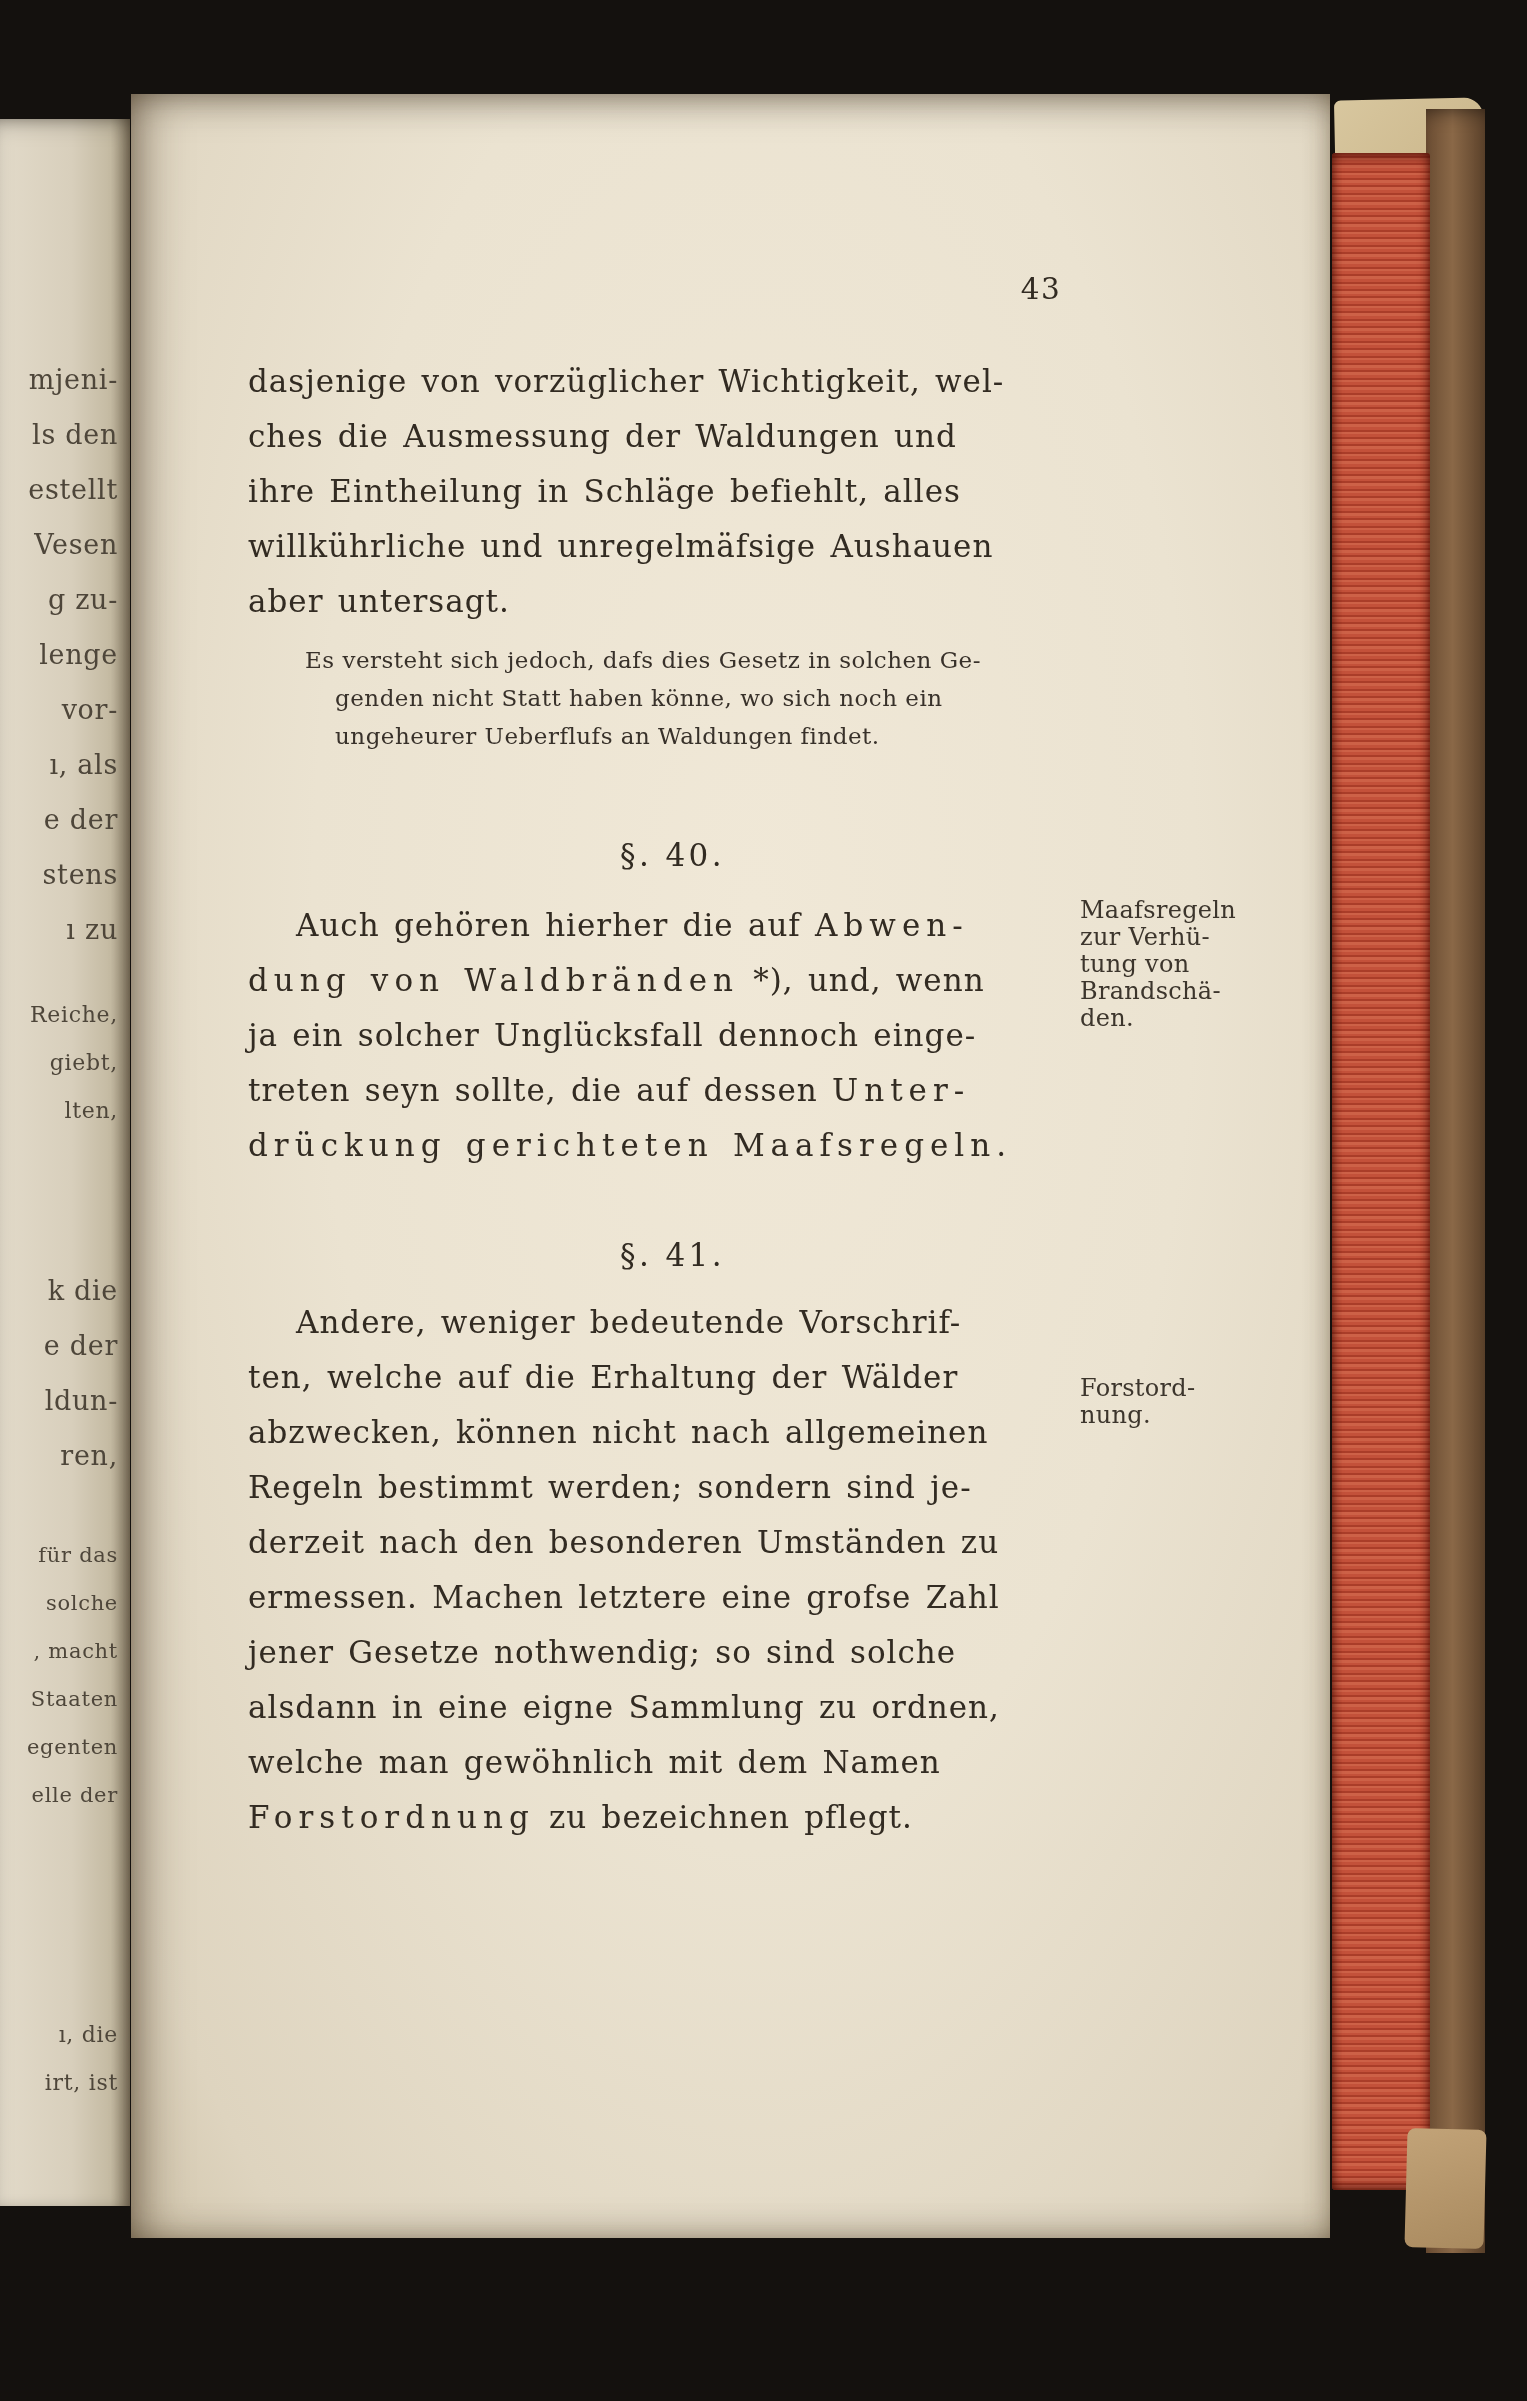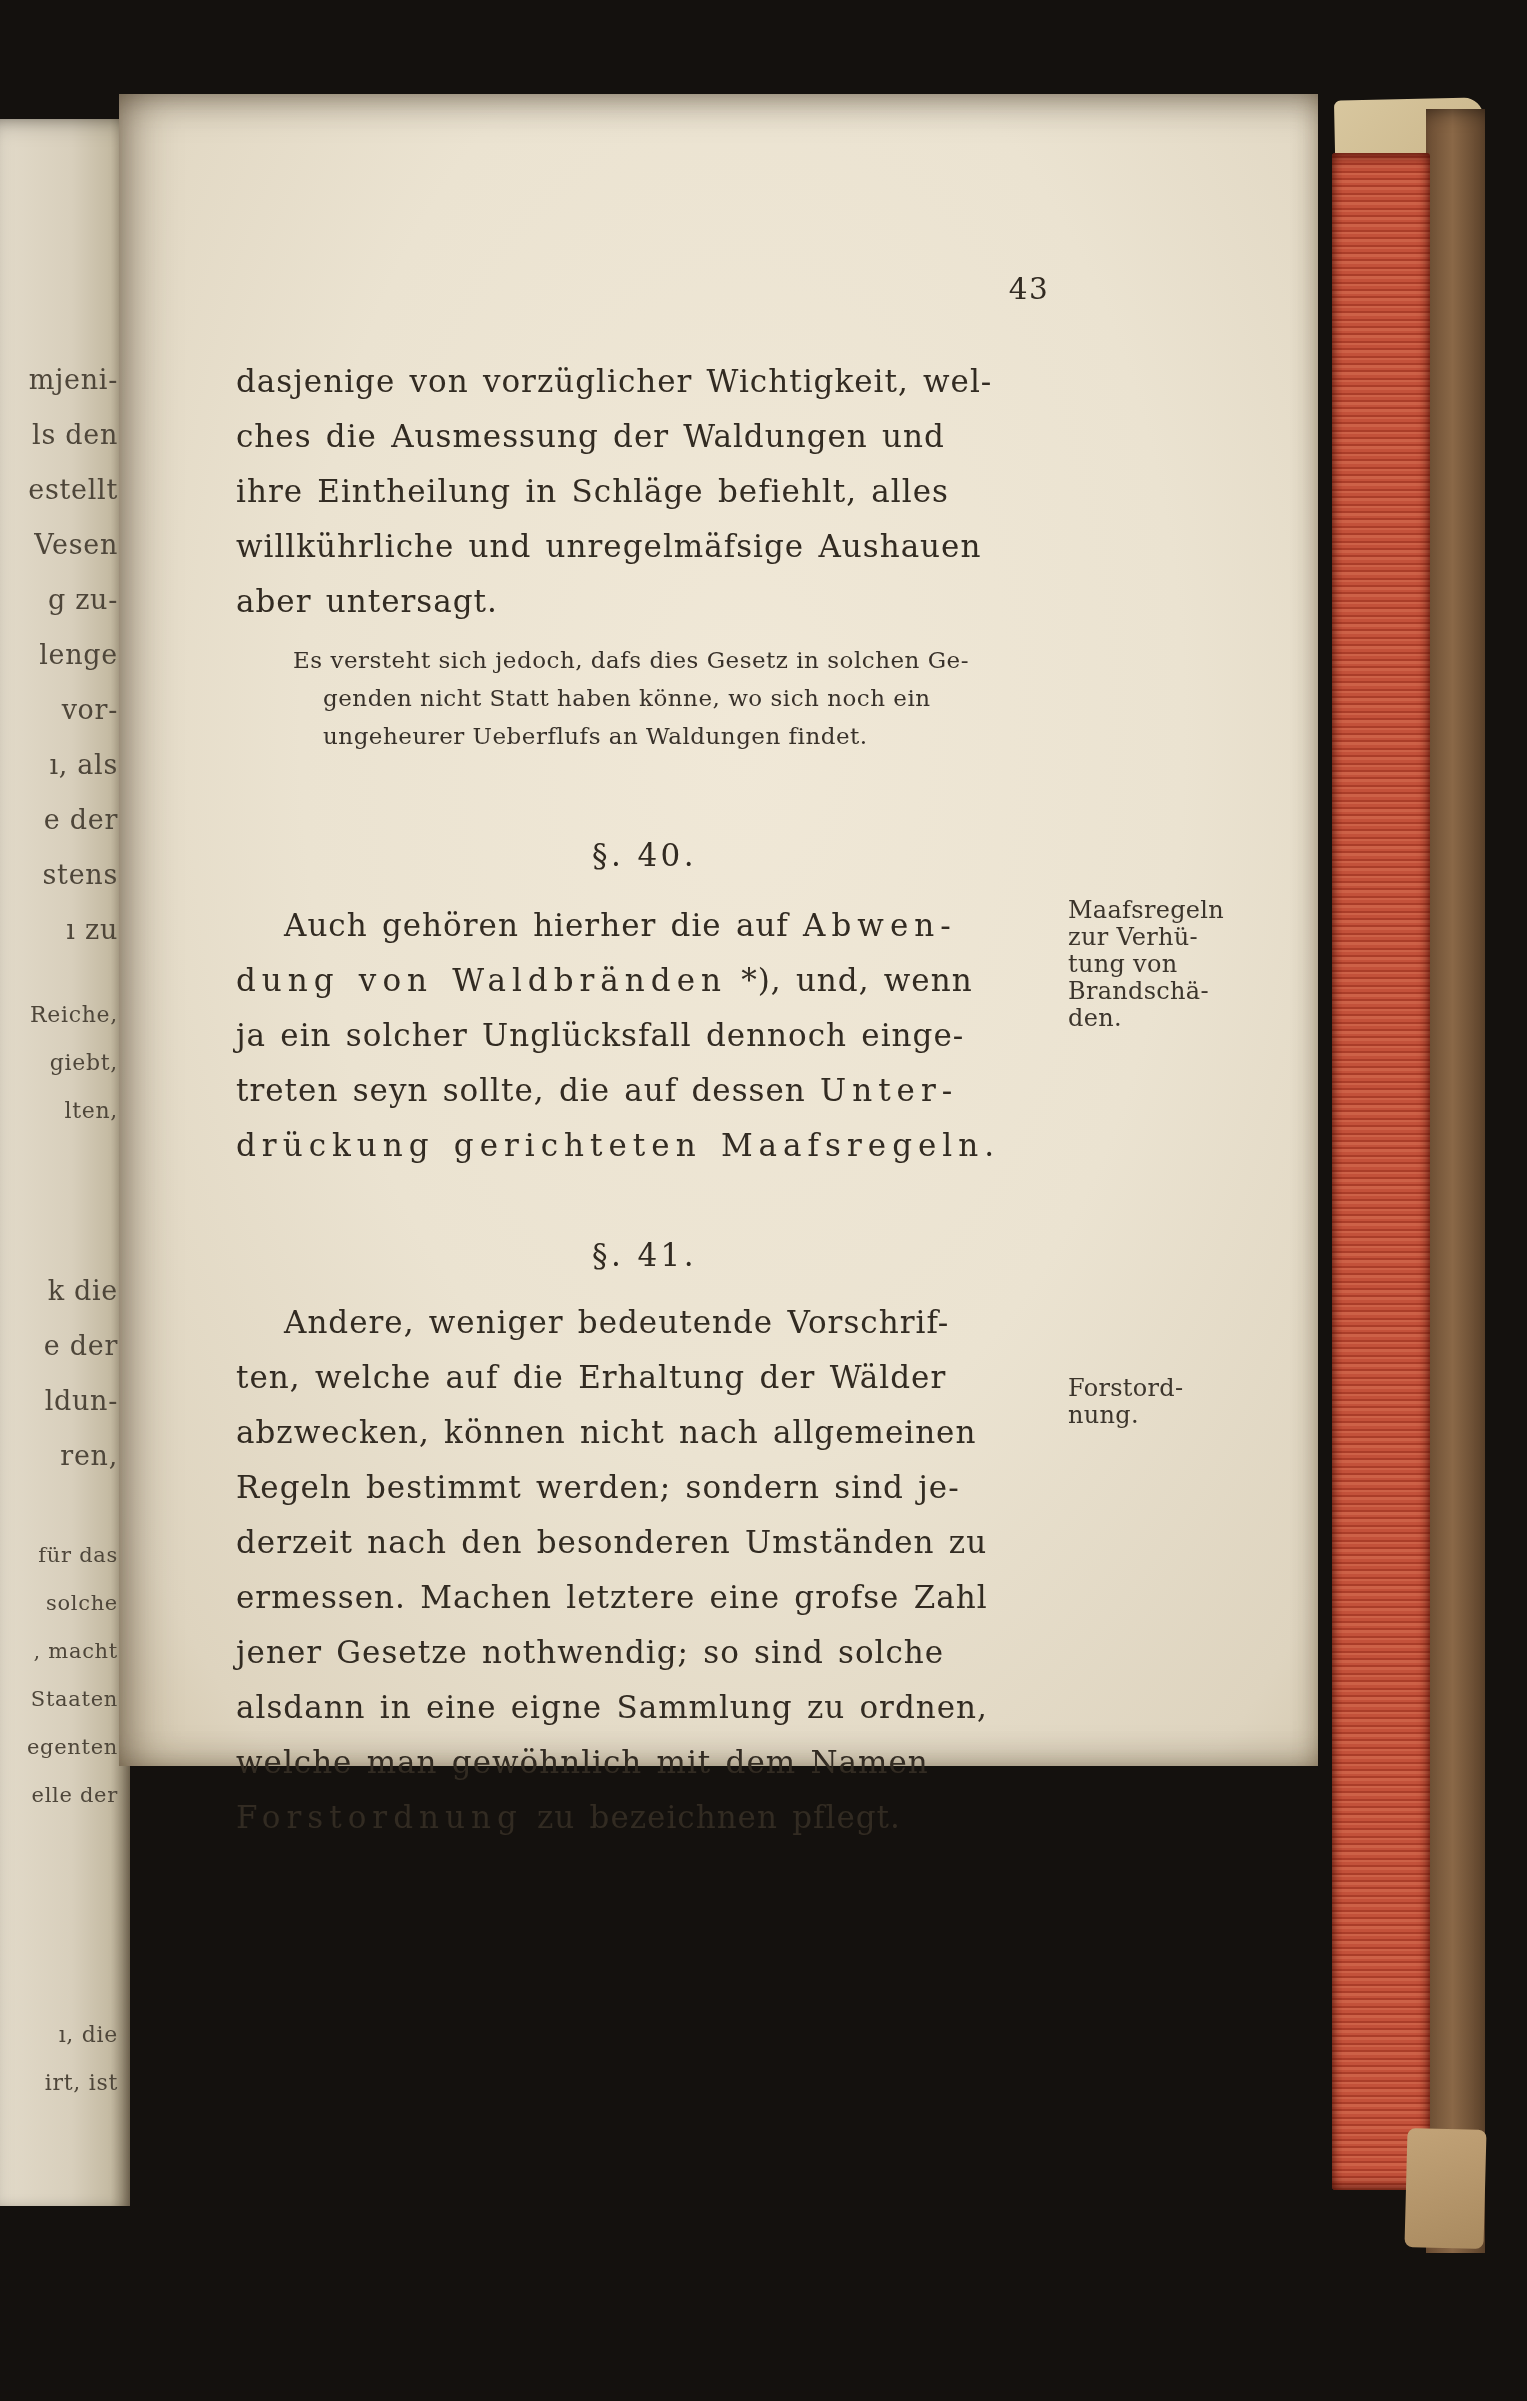--- a/index.html
+++ b/index.html
@@ -32,22 +32,22 @@
     letter-spacing: 0.7px;
   }
   .frag-b1 { top: 233px;  font-size: 27px; line-height: 55px; }
   .frag-b2 { top: 872px; font-size: 22px; line-height: 48px; }
   .frag-b3 { top: 1144px; font-size: 27px; line-height: 55px; }
   .frag-b4 { top: 1412px; font-size: 21px; line-height: 48px; }
   .frag-b5 { top: 1892px; font-size: 22px; line-height: 48px; }
 
   
   .main-page {
-    left: 119px; top: 94px;
-    width: 1199px; height: 1672px;
+    left: 131px; top: 94px;
+    width: 1199px; height: 2144px;
     background: radial-gradient(ellipse at 52% 38%, #f0e8d7 0%, #ebe3d1 50%, #ded4bf 88%, #d2c6ad 100%);
     box-shadow:
       inset 31px 0 47px -21.4px rgba(55,38,18,0.50),
       inset -12px 0 25.5px -12px rgba(80,60,30,0.35),
       inset 0 23px 40px -23px rgba(40,28,12,0.55),
       inset 0 -20px 40px -24px rgba(60,44,20,0.40);
   }
   .page-inner {
     position: absolute;
     inset: 0;
@@ -89,21 +89,21 @@
     text-indent: -30px;
     white-space: pre-line;
     color: #38312a;
   }
   .note-sp { letter-spacing: 4px; }
   .note1 { margin-top: 12px; }
   .note2 { margin-top: 25.5px; }
 
   .heading {
     width: 817px;
-    margin: 0;
+    margin: 16px;
     text-align: center;
     font-size: 31px;
     line-height: 40px;
     letter-spacing: 3.4px;
     font-weight: normal;
   }
   .heading40 { margin-top: 80px; }
   .heading41 { margin-top: 62px; }
 
   .footnote {

